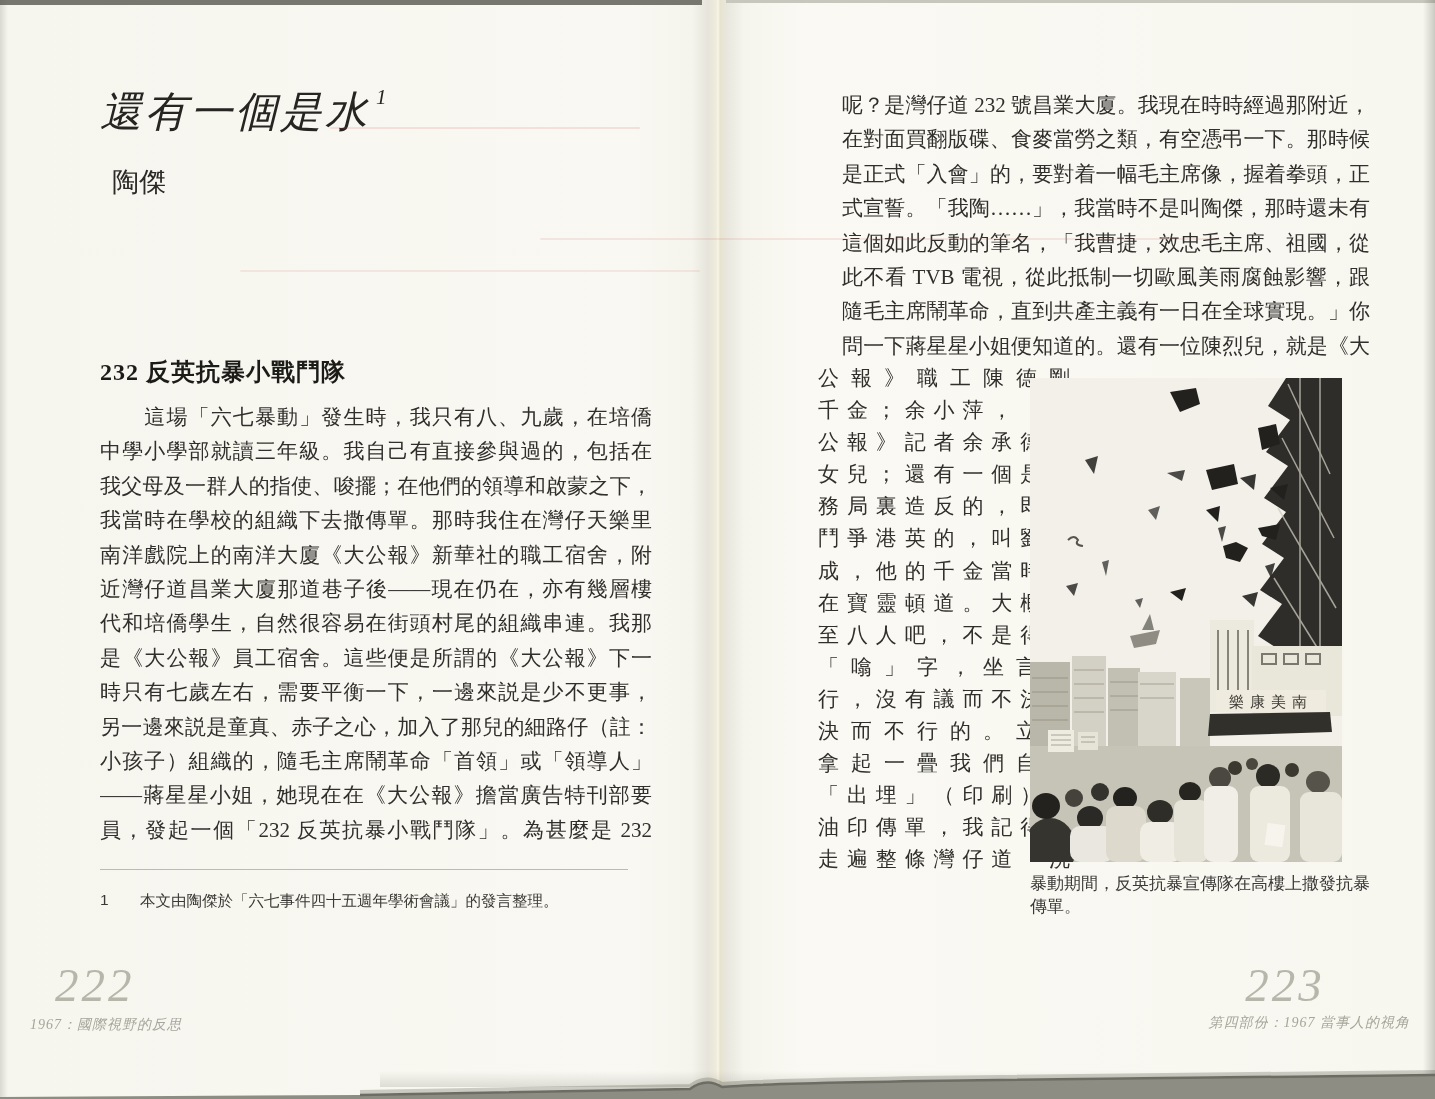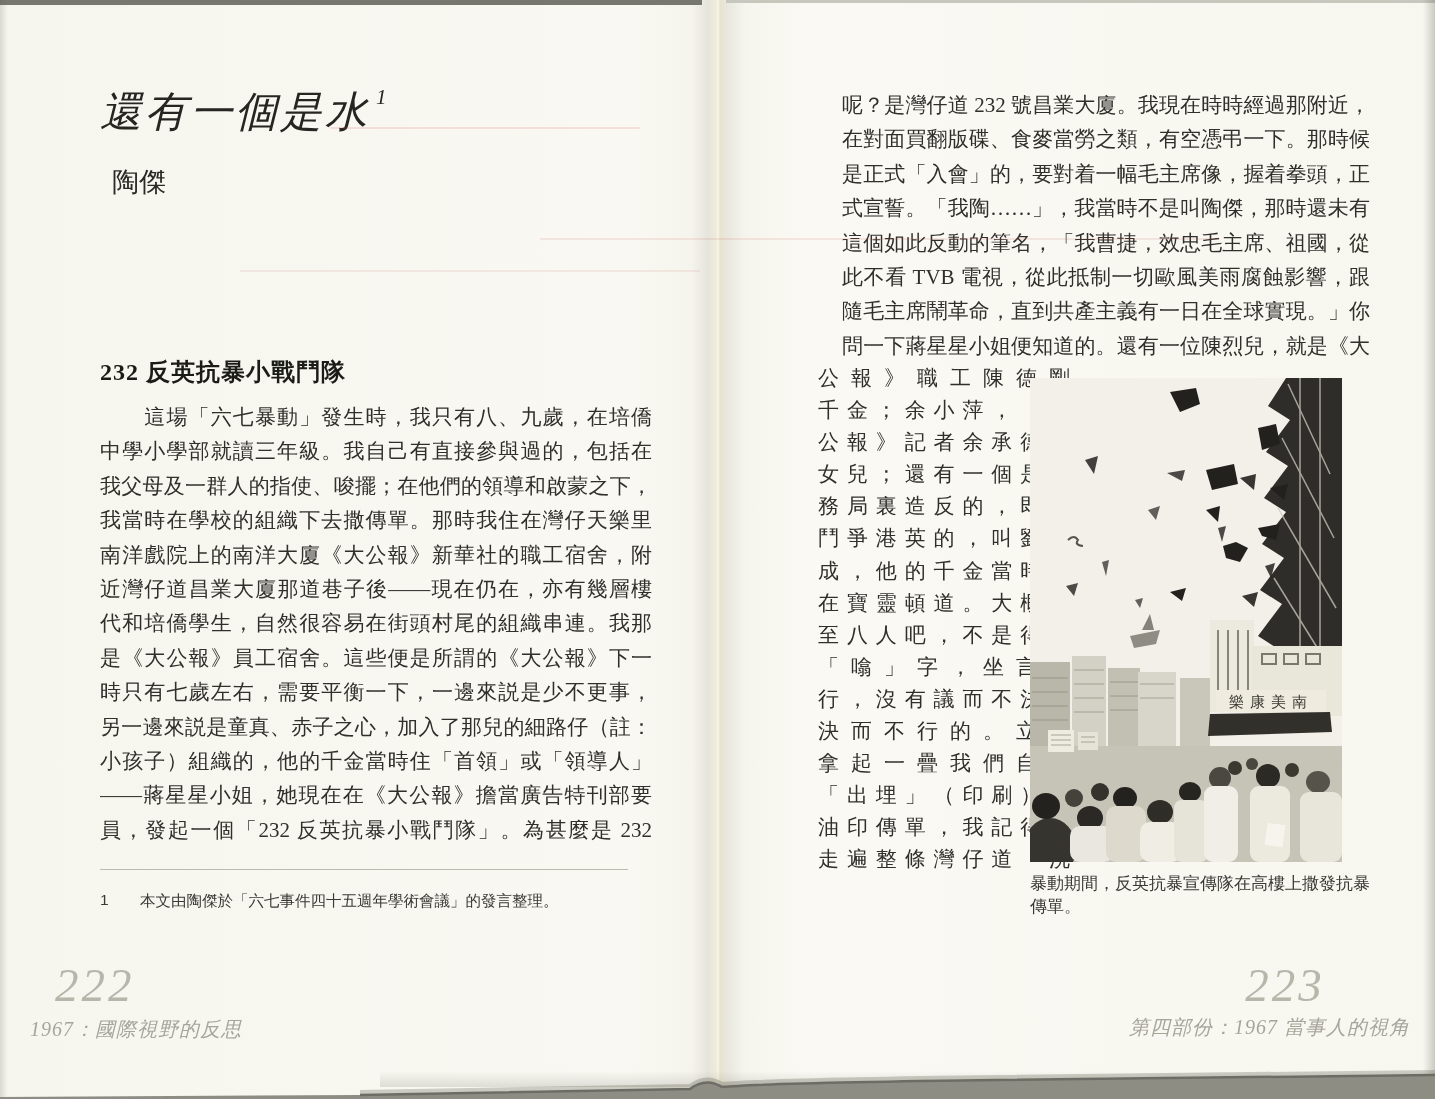--- a/index.html
+++ b/index.html
@@ -31,21 +31,21 @@
   .body-col .bline{text-align:justify;text-align-last:justify;overflow:hidden;}
   .left-body{left:100px;top:400px;}
   .left-body .bline{line-height:34.4px;height:34.4px;}
   .fn-rule{left:100px;top:869px;width:528px;height:1px;background:#bcbbb0;}
   .footnote{left:100px;top:891px;width:545px;font-size:15.5px;color:#3a3935;
       font-family:"Liberation Sans","DejaVu Sans",sans-serif;display:flex;}
   .footnote .fn-num{width:40px;}
   .pagenum{font-size:47px;font-style:italic;letter-spacing:3px;color:#b7b6ab;margin-left:19px;}
   .pn-left{left:36px;top:958px;}
   .pn-right{left:1161px;top:958px;width:210px;text-align:center;}
-  .runfoot{font-size:20px;font-style:italic;letter-spacing:1px;color:#a6a59a;}
+  .runfoot{font-size:14px;font-style:italic;letter-spacing:1px;color:#a6a59a;}
   .rf-left{left:30px;top:1016px;}
   .rf-right{left:1000px;top:1014px;width:410px;text-align:right;}
 
   
   .right-body{left:818px;top:88px;width:552px;}
   .right-body .bline{line-height:34.4px;height:34.4px;padding-left:24px;}
   .narrow-body{left:818px;top:362px;width:252px;}
   .narrow-body .bline{line-height:32.1px;height:32.1px;}
   .photo{left:1030px;top:378px;width:312px;height:484px;}
   .caption{left:1030px;top:872px;width:345px;
@@ -69,21 +69,21 @@
     <div class="bline">　　這場「六七暴動」發生時，我只有八、九歲，在培僑</div>
     <div class="bline">中學小學部就讀三年級。我自己有直接參與過的，包括在</div>
     <div class="bline">我父母及一群人的指使、唆擺；在他們的領導和啟蒙之下，</div>
     <div class="bline">我當時在學校的組織下去撒傳單。那時我住在灣仔天樂里</div>
     <div class="bline">南洋戲院上的南洋大廈《大公報》新華社的職工宿舍，附</div>
     <div class="bline">近灣仔道昌業大廈那道巷子後——現在仍在，亦有幾層樓</div>
     <div class="bline">代和培僑學生，自然很容易在街頭村尾的組織串連。我那</div>
     <div class="bline">是《大公報》員工宿舍。這些便是所謂的《大公報》下一</div>
     <div class="bline">時只有七歲左右，需要平衡一下，一邊來説是少不更事，</div>
     <div class="bline">另一邊來説是童真、赤子之心，加入了那兒的細路仔（註：</div>
-    <div class="bline">小孩子）組織的，他的千金當時住「首領」或「領導人」</div>
+    <div class="bline">小孩子）組織的，隨毛主席鬧革命「首領」或「領導人」</div>
     <div class="bline">——蔣星星小姐，她現在在《大公報》擔當廣告特刊部要</div>
     <div class="bline">員，發起一個「232 反英抗暴小戰鬥隊」。為甚麼是 232</div>
   </div>
 
   <div class="abs fn-rule"></div>
   <div class="abs footnote">
     <span class="fn-num">1</span>
     <span>本文由陶傑於「六七事件四十五週年學術會議」的發言整理。</span>
   </div>
 

